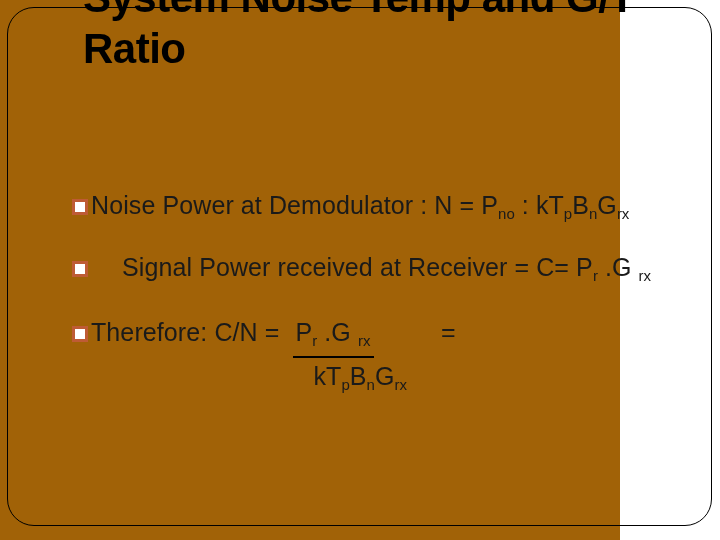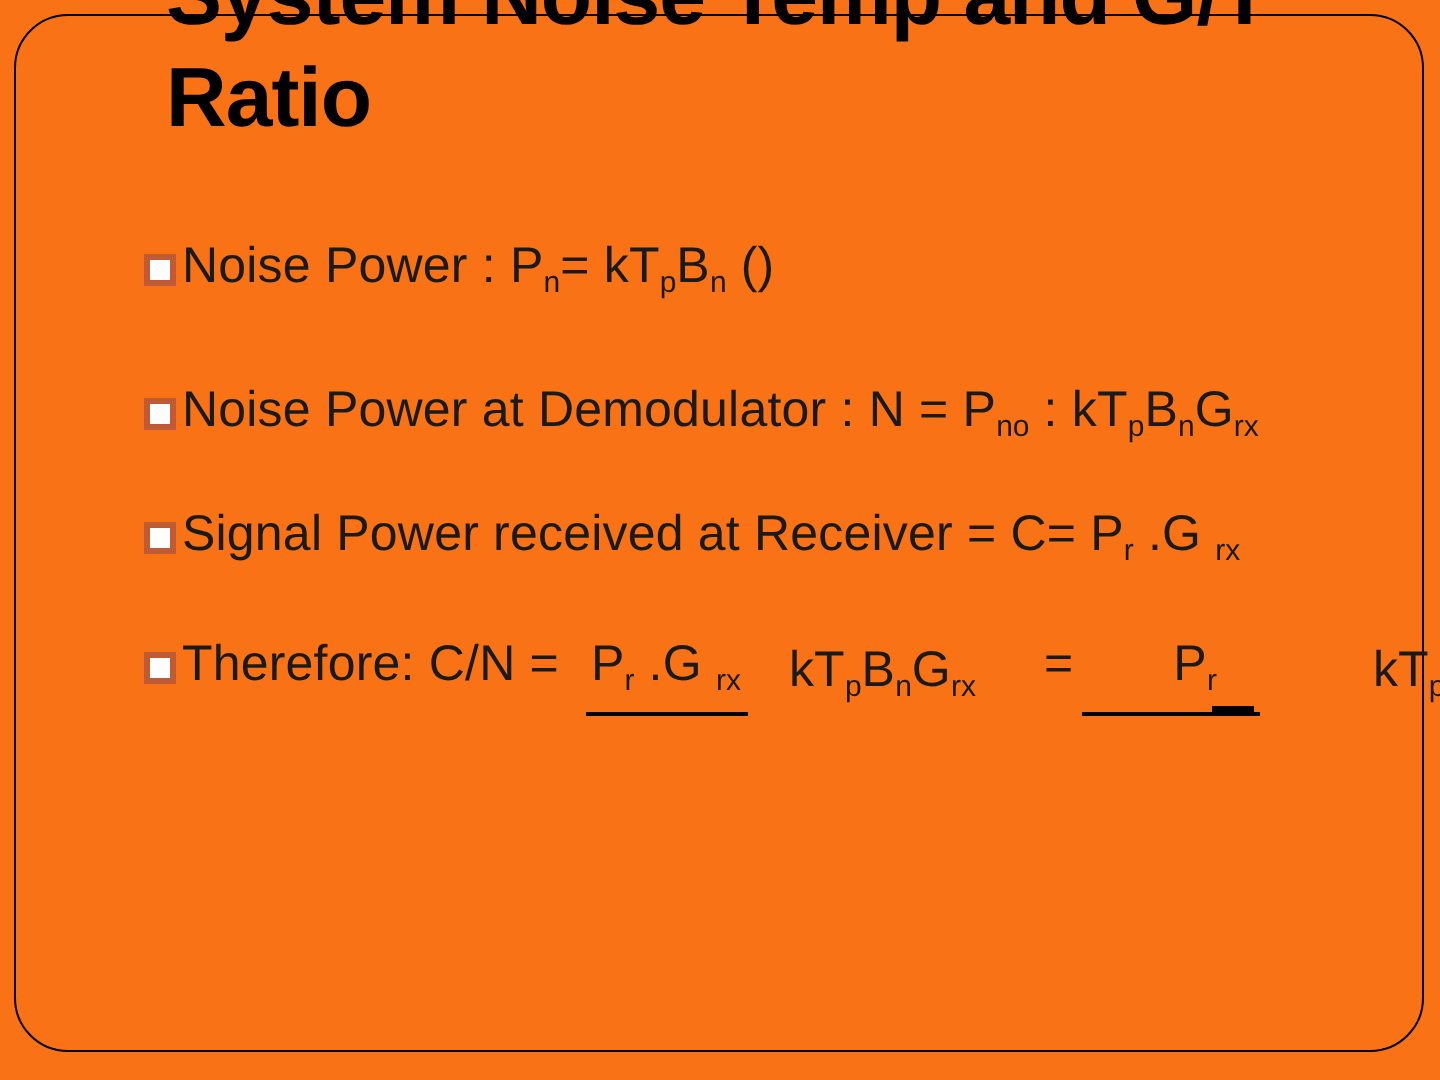--- a/index.html
+++ b/index.html
@@ -7,23 +7,23 @@
     padding: 0;
     width: 720px;
     height: 540px;
     background: #ffffff;
     overflow: hidden;
     font-family: "Liberation Sans", sans-serif;
     color: #111111;
   }
   .stage {
     position: relative;
-    width: 720px;
+    width: 620px;
     height: 540px;
-    background: #f97316;
+    background: #a16207;
   }
   .frame {
     position: absolute;
     left: 7px;
     top: 7px;
     width: 705px;
     height: 519px;
     border: 1.5px solid #000000;
     border-radius: 27px;
     background: transparent;
@@ -48,38 +48,39 @@
     display: flex;
     align-items: flex-start;
     font-size: 25px;
     line-height: 31px;
     letter-spacing: 0.1px;
     color: #1a1a1a;
     white-space: nowrap;
   }
   .row-1 { top: 118px; }
   .row-2 { top: 190px; text-align: center; }
-  .row-3 { top: 252px; }
+  .row-3 { top: 252px; gap: 31px; }
   .row-4 { top: 317px; }
   .sq {
     flex: 0 0 auto;
     width: 10px;
     height: 10px;
     border: 3px solid var(--accent, #BE5B35);
     margin: 9px 3px 0 0;
     background: #ffffff;
   }
   .sub {
     font-size: 15px;
     vertical-align: -5px;
     letter-spacing: 0;
   }
   
   .frac {
     display: flex;
+    flex-direction: column;
     align-items: flex-start;
     position: relative;
     text-align: center;
   }
   .frac-1 { margin-left: 14px; }
   .frac-2 { margin-left: 4px; }
   .num {
     display: inline-block;
     border-bottom: 2.5px solid #000000;
     padding: 0 4px 0 2px;
@@ -111,24 +112,20 @@
 
 <div class="stage">
 
   <div class="frame"></div>
 
   <div class="title">
     <div>System Noise Temp and G/T</div>
     <div>Ratio</div>
   </div>
 
-  <div class="bullet-row row-1">
-    <span class="sq"></span>
-    <span><span>Noise Power :  P</span><span class="sub">n</span><span>= kT</span><span class="sub">p</span><span>B</span><span class="sub">n</span><span>  ()</span></span>
-  </div>
 
   <div class="bullet-row row-2">
     <span class="sq"></span>
     <span><span>Noise Power at Demodulator : N = P</span><span class="sub">no</span><span> : kT</span><span class="sub">p</span><span>B</span><span class="sub">n</span><span>G</span><span class="sub">rx</span></span>
   </div>
 
   <div class="bullet-row row-3">
     <span class="sq"></span>
     <span><span>Signal Power received at Receiver = C= P</span><span class="sub">r</span><span> .G </span><span class="sub">rx</span></span>
   </div>
@@ -137,20 +134,15 @@
     <span class="sq"></span>
     <span><span>Therefore: C/N =</span></span>
 
     <div class="frac frac-1">
       <span class="num"><span>P</span><span class="sub">r</span><span> .G </span><span class="sub">rx</span></span>
       <span class="den"><span>kT</span><span class="sub">p</span><span>B</span><span class="sub">n</span><span>G</span><span class="sub">rx</span></span>
     </div>
 
     <span class="equals-mid">=</span>
 
-    <div class="frac frac-2">
-      <span class="num"><span>P</span><span class="sub">r</span></span>
-      <span class="den"><span>kT</span><span class="sub">p</span><span>B</span><span class="sub">n</span></span>
-      <span class="artifact"></span>
-    </div>
   </div>
 
 </div>
 
 </body></html>

